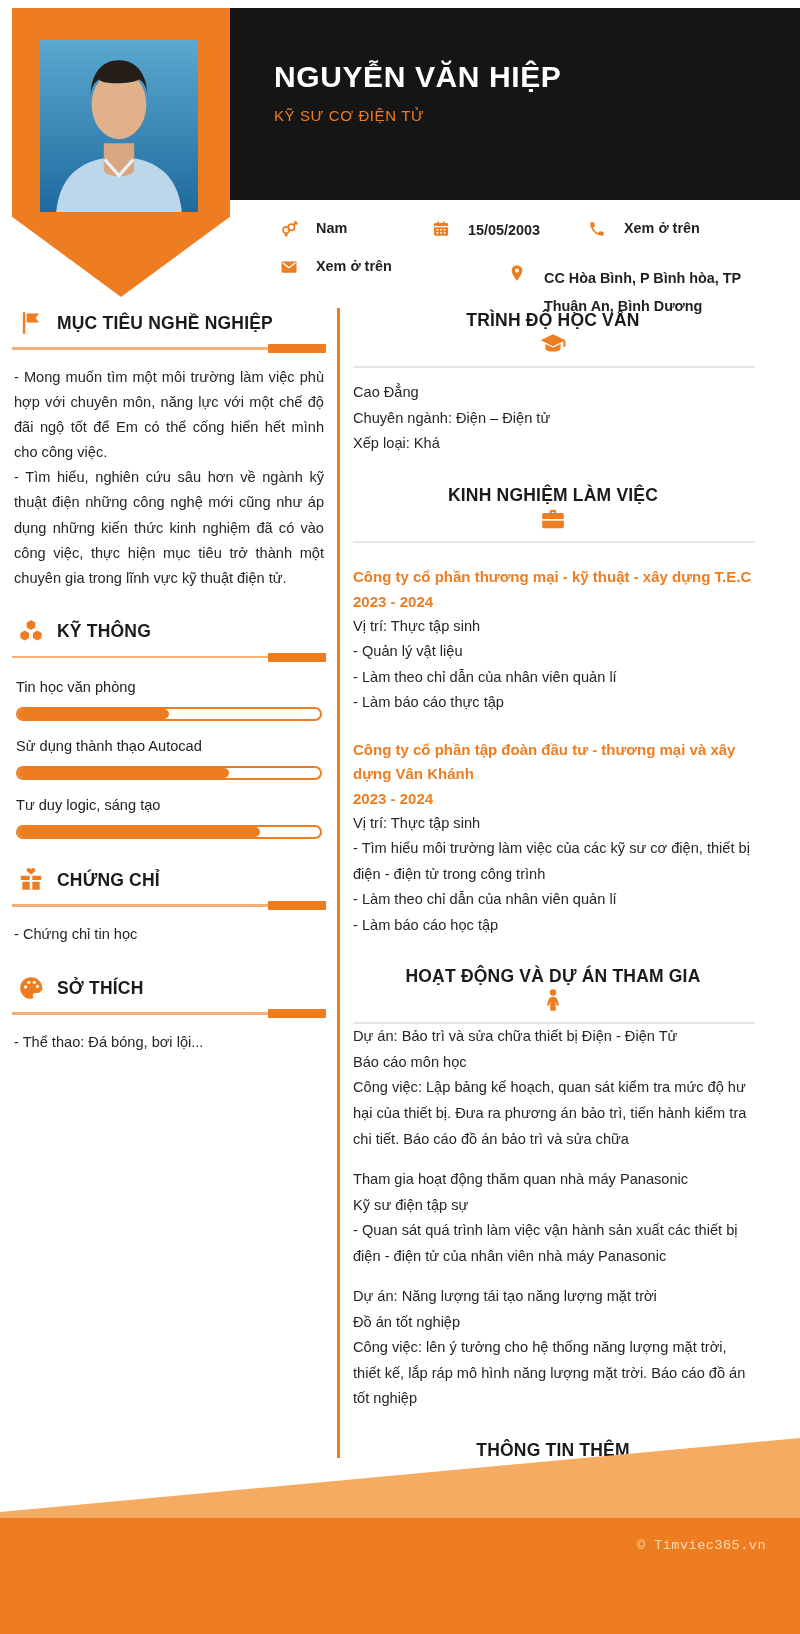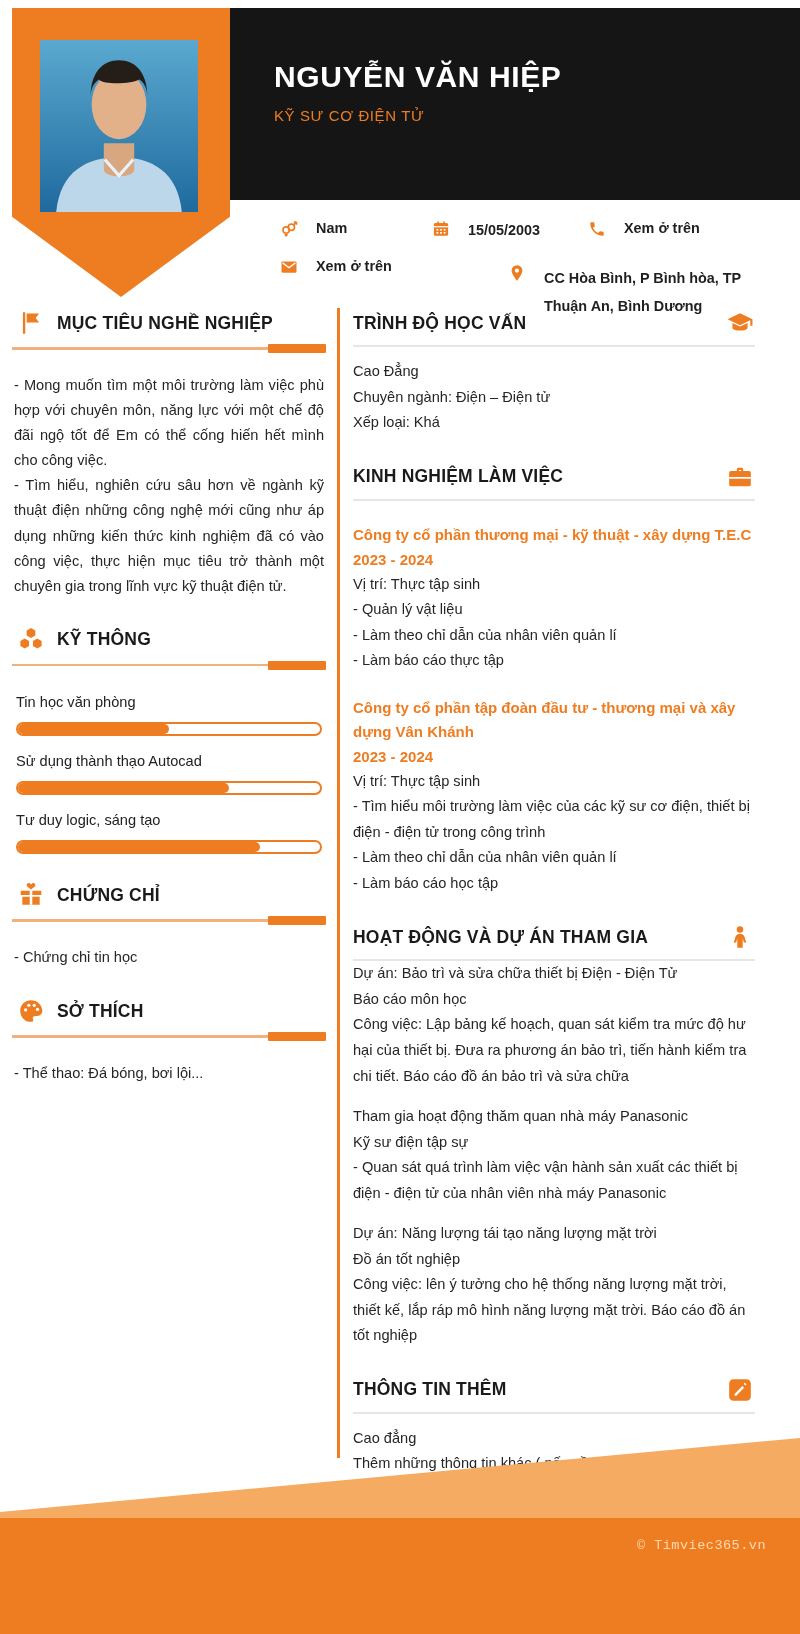--- a/index.html
+++ b/index.html
@@ -34,23 +34,23 @@
   .col-left{position:absolute;left:12px;top:308px;width:314px;}
   .col-right{position:absolute;left:353px;top:308px;width:402px;}
   .v-divider{position:absolute;left:337px;top:308px;width:3px;height:1150px;background:#ee7d22;}
   .sec h2{font-size:17.5px;margin:0;font-weight:bold;color:#1a1a1a;letter-spacing:0.2px;}
   .col-left .sec + .sec{margin-top:26px;}
   .col-right .sec + .sec{margin-top:26px;}
   .sec-head{display:flex;align-items:center;gap:13px;padding:2px 0 4px 6px;}
   .sec-rule{position:relative;height:9px;margin-top:4px;}
   .sec-rule .line{position:absolute;left:0;right:0;top:3px;height:2.5px;background:#f2b07a;}
   .sec-rule .chip{position:absolute;right:0;top:0;width:58px;height:9px;background:#ee7d22;border-radius:1px;}
-  .sec-head-r{display:flex;align-items:center;justify-content:space-between;padding:2px 2px 4px 0;}
+  .sec-head-r{display:flex;align-items:center;justify-content:space-between;padding:2px 2px 4px 0;flex-direction:column;}
   .rule-r{height:2px;background:#e6e6e6;margin-top:5px;}
-  .sec-body{margin-top:20px;font-size:14.6px;line-height:1.72;color:#262626;padding:0 2px;}
+  .sec-body{margin-top:12px;font-size:14.6px;line-height:1.72;color:#262626;padding:0 2px;}
   .justify p{margin:0;text-align:justify;}
   .sec-body p{margin:0;}
   
   .skill{margin-top:13px;padding:0 2px;}
   .skill-label{font-size:14.6px;color:#222;}
   .bar{margin-top:7px;height:10px;border:2px solid #ee7d22;border-radius:7px;position:relative;background:#fff;box-sizing:content-box;}
   .fill{position:absolute;left:0;top:0;bottom:0;background:#ee7d22;border-radius:5px;}
   
   .company{color:#ee7d22;font-weight:bold;font-size:15px;line-height:1.6;margin-top:22px;}
   .period{color:#ee7d22;font-weight:bold;font-size:15px;line-height:1.6;margin-top:1px;}

